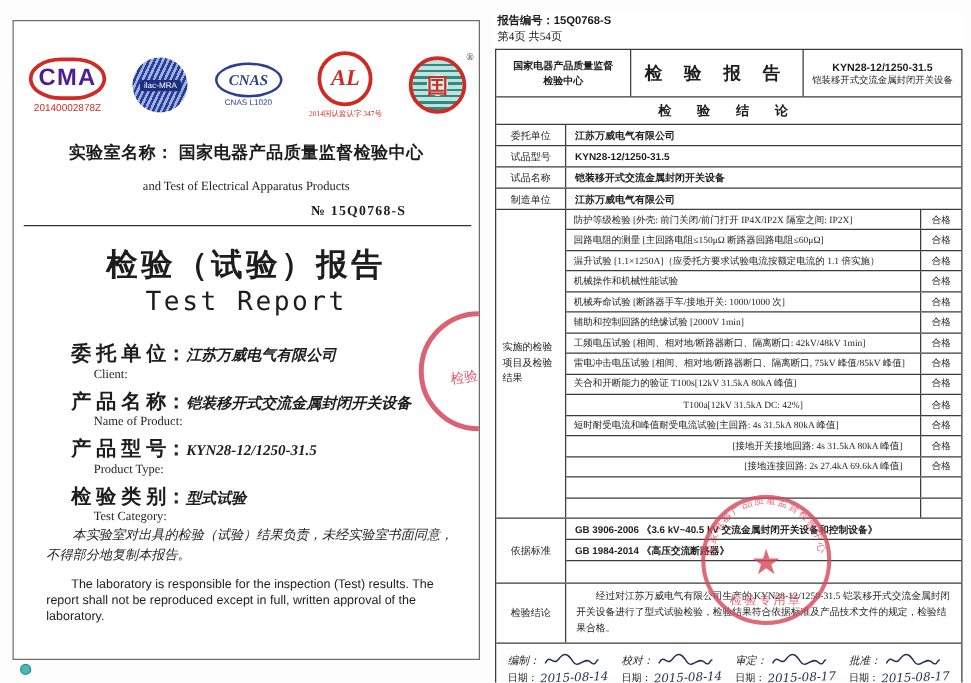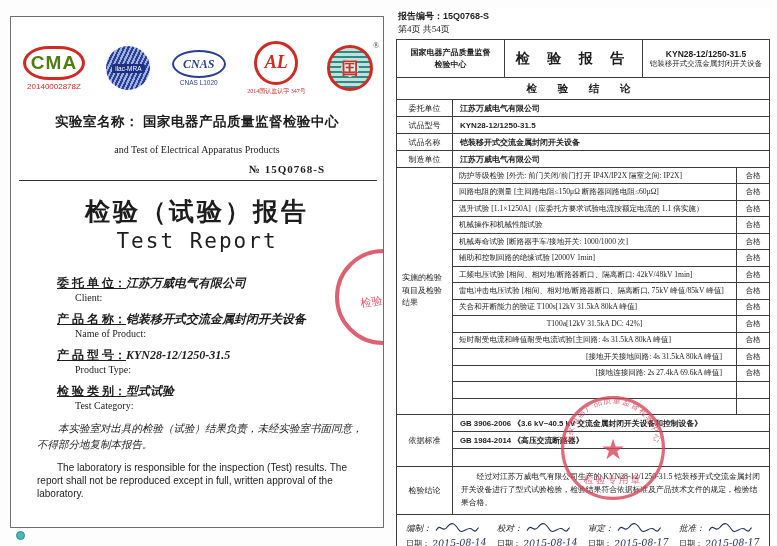--- a/index.html
+++ b/index.html
@@ -2,21 +2,21 @@
 <html><head>
 <meta charset="utf-8">
 <style>
   * { margin:0; padding:0; box-sizing:border-box; }
   body { width:777px; height:546px; background:#fdfdfd; font-family:"Liberation Serif", serif; color:#1d1d1d; position:relative; overflow:hidden; }
 
   
   .left-page { position:absolute; left:10px; top:16px; width:374px; height:512px; background:#fff; border:1px solid #6f6f6f; overflow:hidden; }
   .logo-row { position:absolute; left:12px; top:14px; width:350px; height:74px; display:flex; align-items:center; justify-content:space-between; }
   .logo { display:flex; flex-direction:column; align-items:center; }
-  .cma-oval { width:62px; height:34px; border:3px solid #cf2a24; border-radius:50%/60%; display:flex; align-items:center; justify-content:center; color:#4d7c0f; font-weight:bold; font-size:19px; font-family:"Liberation Sans",sans-serif; letter-spacing:1px; }
+  .cma-oval { width:62px; height:34px; border:3px solid #cf2a24; border-radius:50%/60%; display:flex; align-items:center; justify-content:center; color:#4c1d95; font-weight:bold; font-size:19px; font-family:"Liberation Sans",sans-serif; letter-spacing:1px; }
   .cma-num { color:#cf2a24; font-size:8px; margin-top:2px; font-family:"Liberation Sans",sans-serif; }
   .ilac-circle { width:44px; height:44px; border-radius:50%; background:repeating-linear-gradient(115deg,#2b3f94 0 2px,#9fb0e2 2px 4px); display:flex; align-items:center; justify-content:center; }
   .ilac-band { background:#1d2f7e; color:#fff; font-size:6.5px; padding:1px 3px; border-radius:2px; font-family:"Liberation Sans",sans-serif; }
   .cnas-oval { width:54px; height:28px; border:2px solid #2b3f94; border-radius:50%; display:flex; align-items:center; justify-content:center; color:#2b3f94; font-weight:bold; font-style:italic; font-size:12px; font-family:"Liberation Serif",serif; }
   .cnas-sub { color:#2b3f94; font-size:6.5px; margin-top:1px; font-family:"Liberation Sans",sans-serif; }
   .al-circle { width:44px; height:44px; border:3px solid #cf2a24; border-radius:50%; display:flex; align-items:center; justify-content:center; color:#cf2a24; font-weight:bold; font-size:18px; font-style:italic; font-family:"Liberation Serif",serif; }
   .al-sub { color:#cf2a24; font-size:6px; margin-top:2px; white-space:nowrap; }
   .globe-wrap { position:relative; }
   .globe-circle { width:46px; height:46px; border:3px solid #cf2a24; border-radius:50%; background:
       radial-gradient(circle at 50% 50%, #d8efe9 0 30%, transparent 31%),
@@ -27,21 +27,21 @@
   .lab-line { position:absolute; left:0; top:96px; width:100%; text-align:center; font-size:13.5px; font-weight:bold; letter-spacing:0.5px; }
   .lab-en1 { position:absolute; left:0; top:114px; width:100%; text-align:center; font-size:10px; }
   .lab-en2 { position:absolute; left:0; top:127px; width:100%; text-align:center; font-size:10px; }
   .report-no { position:absolute; right:58px; top:146px; font-size:11px; font-weight:bold; letter-spacing:1px; }
   .cover-rule { position:absolute; left:8px; top:163px; width:358px; border-top:1.5px solid #333; }
   .title-cn { position:absolute; left:0; top:178px; width:100%; text-align:center; font-size:25px; font-weight:bold; letter-spacing:3px; }
   .title-en { position:absolute; left:0; top:212px; width:100%; text-align:center; font-size:21px; font-family:"DejaVu Sans Mono",monospace; letter-spacing:2px; }
 
   .fields { position:absolute; left:46px; top:256px; width:320px; }
   .field { margin-bottom:5px; }
-  .field .cn { font-size:12px; font-weight:bold;text-decoration:underline; }
+  .field .cn { font-size:16px; font-weight:bold; }
   .field .val { font-size:12px; font-weight:bold; font-style:italic; }
   .field .en { font-size:10px; margin-left:18px; line-height:1.2; }
 
   .disc-cn { position:absolute; left:26px; top:404px; width:330px; font-size:10.5px; font-style:italic; text-indent:2em; line-height:1.55; }
   .disc-en { position:absolute; left:26px; top:444px; width:330px; font-size:10px; text-indent:2em; line-height:1.3; font-family:"Liberation Sans",sans-serif; }
 
   .left-seal { position:absolute; right:-52px; top:228px; width:104px; height:104px; opacity:0.85; }
   .staple-dot { position:absolute; left:16px; top:531px; width:9px; height:9px; border-radius:50%; background:#49b8b4; border:1px solid #2a8f8c; }
 
   

